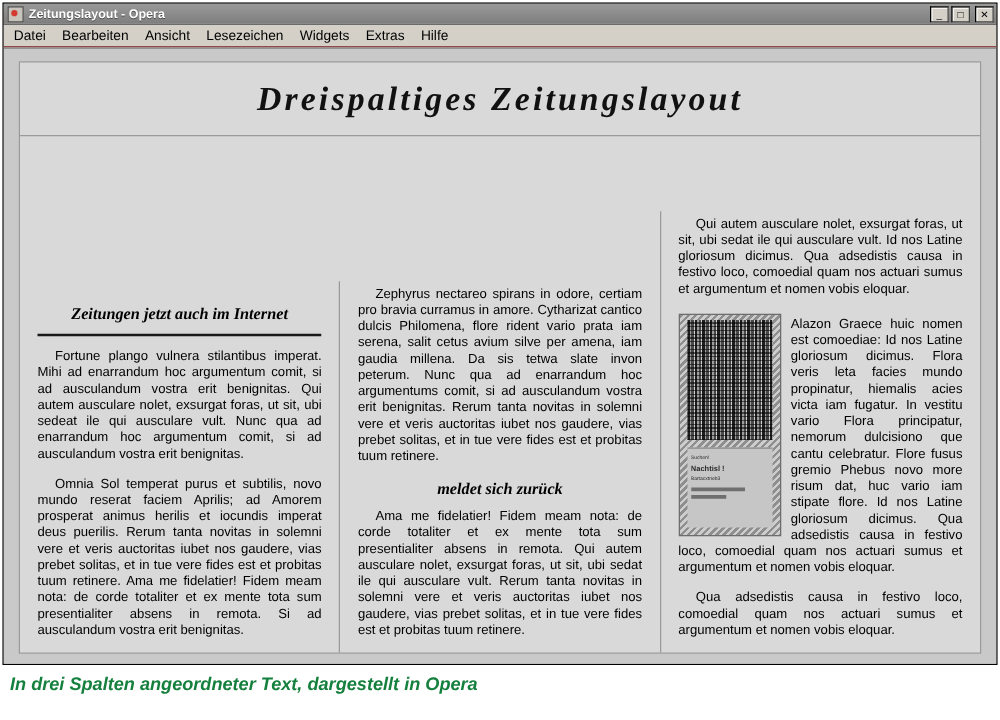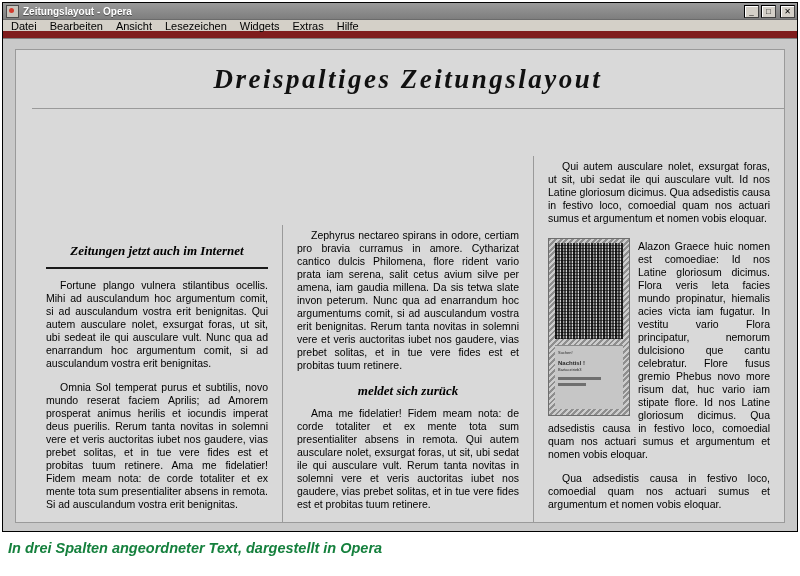--- a/index.html
+++ b/index.html
@@ -90,21 +90,21 @@
   .win-btn.close {
     margin-left: 2px;
   }
   
   .menubar {
     height: 18px;
     background: #d4d0c8;
     display: flex;
     align-items: center;
     padding-left: 8px;
-    border-bottom: 7px solid #7f1d1d;
+    border-bottom: 1px solid #7f1d1d;
     box-sizing: border-box;
   }
   .menu-item {
     font-size: 11px;
     color: #000000;
     margin-right: 13px;
     white-space: nowrap;
     cursor: default;
   }
   
@@ -120,21 +120,20 @@
     position: absolute;
     left: 12px;
     top: 10px;
     right: 12px;
     bottom: 8px;
     background: #d9d9d9;
     border: 1px solid #9a9a9a;
     box-sizing: border-box;
     display: flex;
     flex-direction: column;
-    padding-left: 16px;
   }
   .page-title {
     text-align: center;
     font-family: "Liberation Serif", serif;
     font-size: 27px;
     font-weight: bold;
     font-style: italic;
     letter-spacing: 2.5px;
     color: #111111;
     padding: 14px 0 13px 0;
@@ -289,21 +288,21 @@
     <div class="page-area">
       <div class="page">
 
         <div class="page-title">Dreispaltiges Zeitungslayout</div>
 
         <div class="columns">
 
           <div class="column">
             <div class="col-head">Zeitungen jetzt auch im Internet</div>
             <hr class="rule">
-            <p class="para">Fortune plango vulnera stilantibus ocellis. Mihi ad ausculandum hoc argumentum comit, si ad ausculandum vostra erit benignitas. Qui autem ausculare nolet, exsurgat foras, ut sit, ubi sedeat ile qui ausculare vult. Nunc qua ad enarrandum hoc argumentum comit, si ad ausculandum vostra erit benignitas.</p>
+            <p class="para">Fortune plango vulnera stilantibus imperat. Mihi ad enarrandum hoc argumentum comit, si ad ausculandum vostra erit benignitas. Qui autem ausculare nolet, exsurgat foras, ut sit, ubi sedeat ile qui ausculare vult. Nunc qua ad enarrandum hoc argumentum comit, si ad ausculandum vostra erit benignitas.</p>
             <p class="para">Omnia Sol temperat purus et subtilis, novo mundo reserat faciem Aprilis; ad Amorem prosperat animus herilis et iocundis imperat deus puerilis. Rerum tanta novitas in solemni vere et veris auctoritas iubet nos gaudere, vias prebet solitas, et in tue vere fides est et probitas tuum retinere. Ama me fidelatier! Fidem meam nota: de corde totaliter et ex mente tota sum presentialiter absens in remota. Si ad ausculandum vostra erit benignitas.</p>
           </div>
 
           <div class="column sep-left">
             <p class="para">Zephyrus nectareo spirans in odore, certiam pro bravia curramus in amore. Cytharizat cantico dulcis Philomena, flore rident vario prata iam serena, salit cetus avium silve per amena, iam gaudia millena. Da sis tetwa slate invon peterum. Nunc qua ad enarrandum hoc argumentums comit, si ad ausculandum vostra erit benignitas. Rerum tanta novitas in solemni vere et veris auctoritas iubet nos gaudere, vias prebet solitas, et in tue vere fides est et probitas tuum retinere.</p>
             <div class="col-head">
               <div>meldet sich zurück</div>
             </div>
             <p class="para">Ama me fidelatier! Fidem meam nota: de corde totaliter et ex mente tota sum presentialiter absens in remota. Qui autem ausculare nolet, exsurgat foras, ut sit, ubi sedat ile qui ausculare vult. Rerum tanta novitas in solemni vere et veris auctoritas iubet nos gaudere, vias prebet solitas, et in tue vere fides est et probitas tuum retinere.</p>
           </div>

